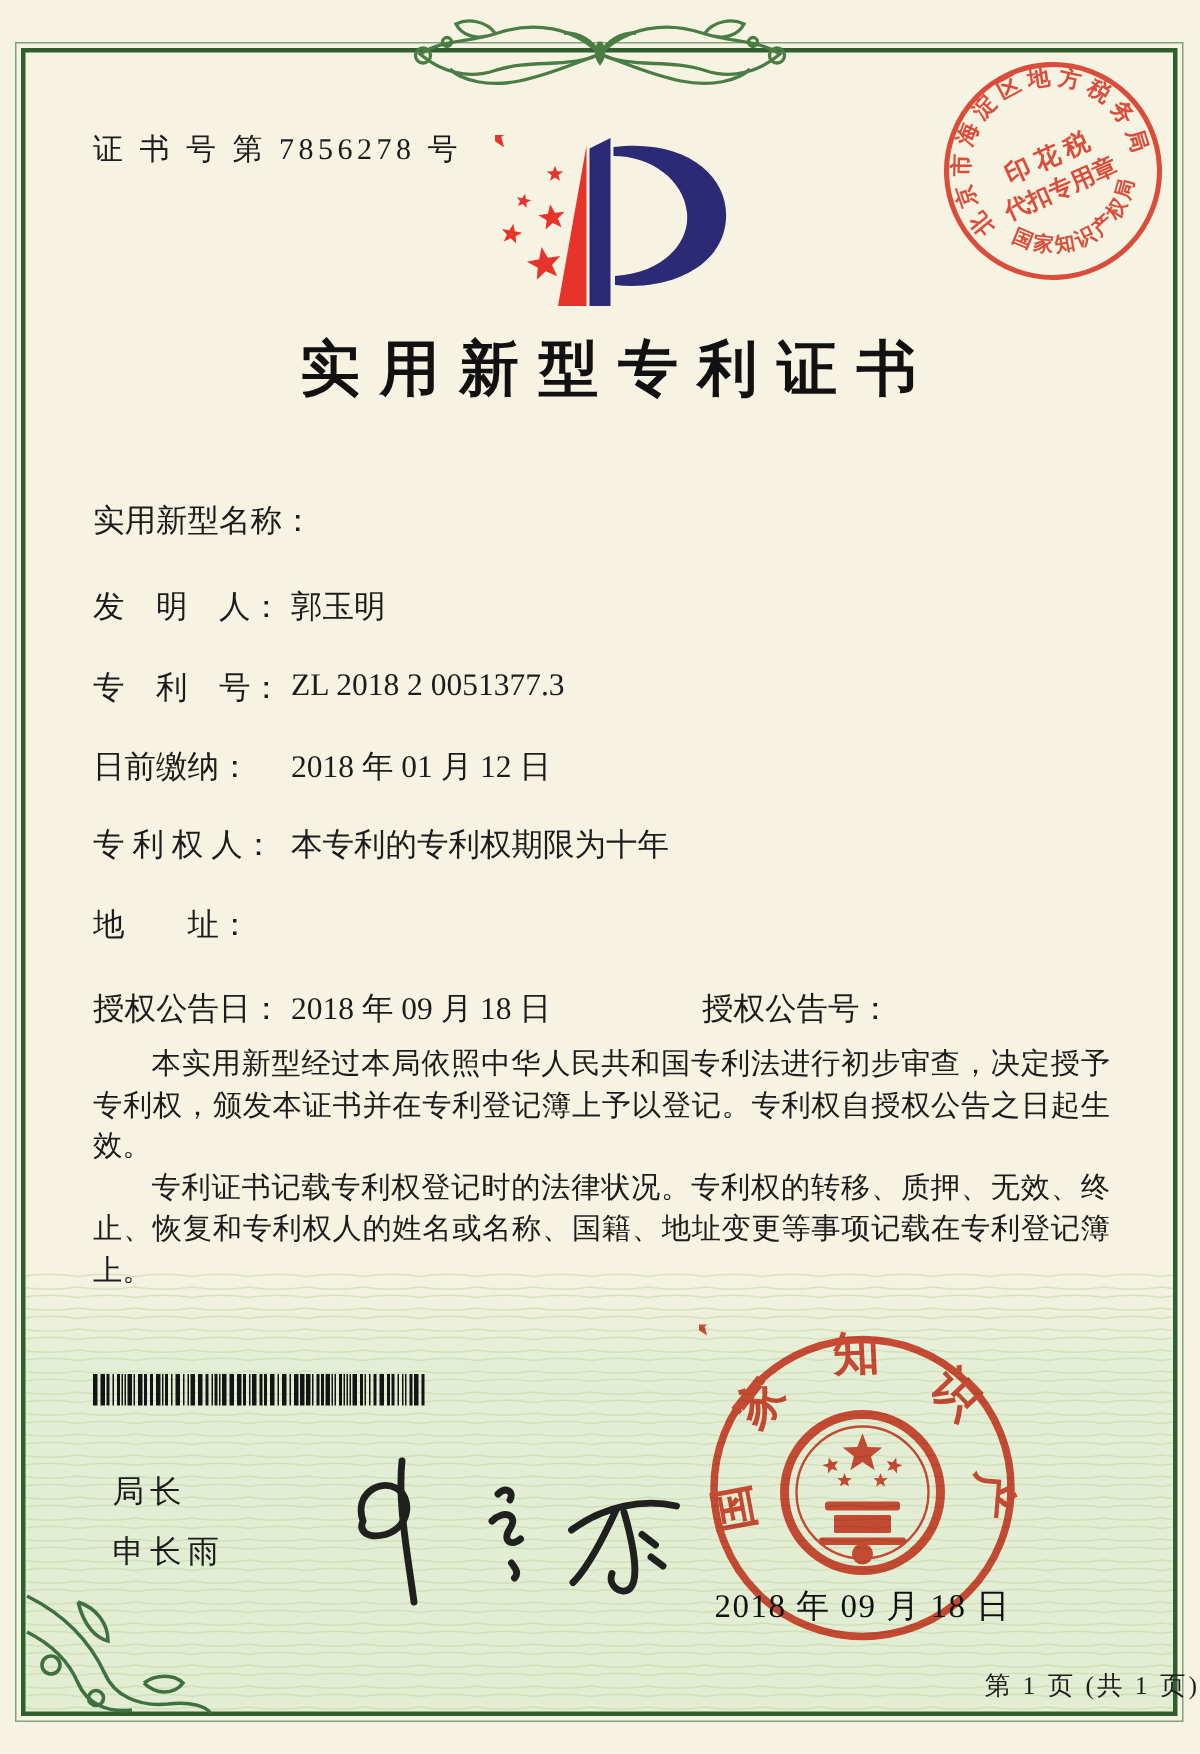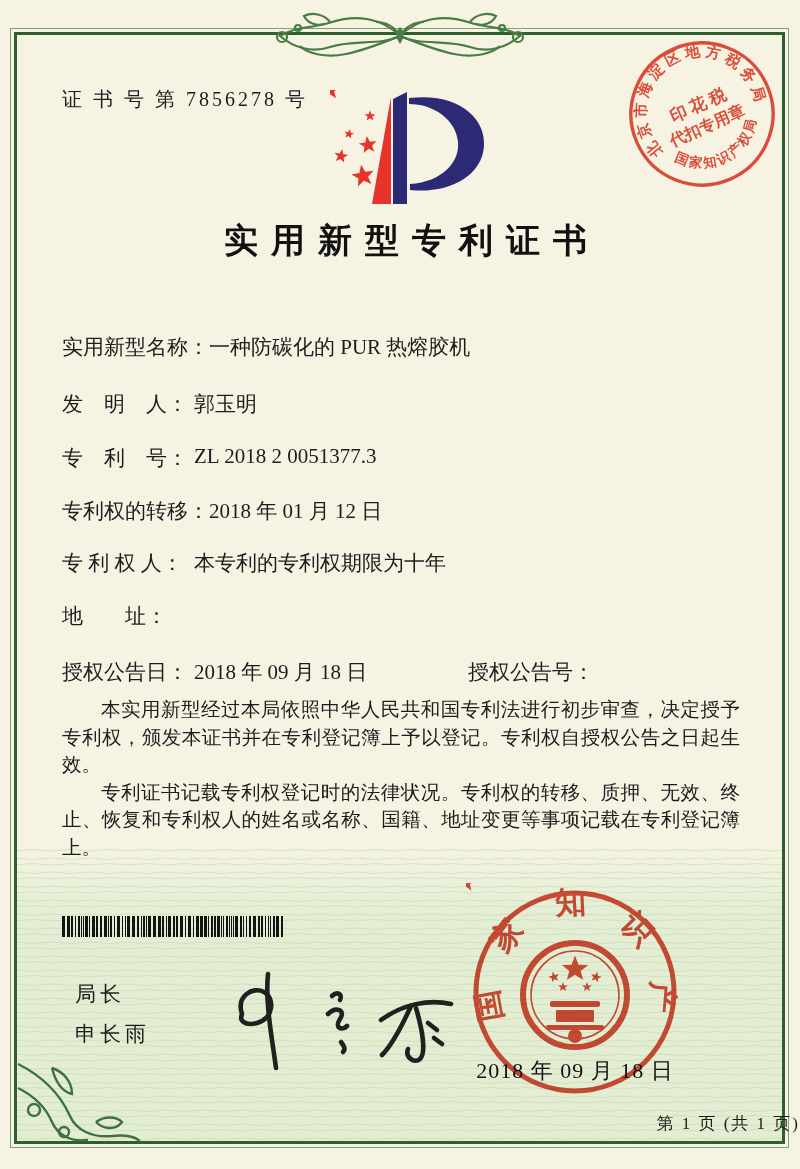--- a/index.html
+++ b/index.html
@@ -12,21 +12,21 @@
   .guilloche svg{position:absolute;inset:0;}
   
   .frame-outer{position:absolute;left:10px;right:11px;top:28px;bottom:21px;
     border:1px solid #7fa378;}
   .frame-inner{position:absolute;left:14px;right:15px;top:32px;bottom:25px;
     border:3px solid #2f5f2e;}
   .abs{position:absolute;}
   .cert-number{left:62px;top:86px;font-size:20px;letter-spacing:3px;}
   .logo{left:330px;top:90px;}
   .tax-stamp{left:616px;top:28px;transform:rotate(-24deg);opacity:.92;}
-  .title{left:0;right:0;top:218px;text-align:center;font-size:34px;font-weight:bold;
+  .title{left:0;right:0;top:218px;text-align:center;font-size:40px;font-weight:bold;
     letter-spacing:13px;color:#111;margin-left:24px;}
   .fields{left:62px;top:333px;width:690px;font-size:21px;}
   .frow{position:absolute;left:0;display:flex;align-items:flex-start;}
   .flabel{flex:0 0 132px;white-space:nowrap;}
   .fvalue{max-width:545px;}
   .frow2-right{position:absolute;left:406px;display:flex;justify-content:space-between;}
   .paras{left:62px;top:696px;width:678px;font-size:19.5px;line-height:27.5px;text-align:justify;}
   .paras p{margin:0;text-indent:2em;}
   .barcode{left:62px;top:916px;width:226px;height:21px;display:flex;align-items:stretch;}
   .barcode i{display:block;height:100%;}
@@ -155,32 +155,31 @@
       <text x="86" y="82" text-anchor="middle" font-size="17" font-weight="bold">印 花 税</text>
       <text x="86" y="104" text-anchor="middle" font-size="16" font-weight="bold">代扣专用章</text>
     </g>
   </svg>
 
   <div class="abs title">实用新型专利证书</div>
 
   <div class="abs fields">
     <div class="frow" style="top:0">
       <span class="flabel">实用新型名称：</span>
-      <span class="fvalue">一种防碳化的 PUR 热熔胶机</span>
     </div>
     <div class="frow" style="top:57px">
       <span class="flabel">发　明　人：</span>
       <span class="fvalue">郭玉明</span>
     </div>
     <div class="frow" style="top:111px">
       <span class="flabel">专　利　号：</span>
       <span class="fvalue">ZL 2018 2 0051377.3</span>
     </div>
     <div class="frow" style="top:164px">
-      <span class="flabel">专利权的转移：</span>
+      <span class="flabel">日前缴纳：</span>
       <span class="fvalue">2018 年 01 月 12 日</span>
     </div>
     <div class="frow" style="top:216px">
       <span class="flabel">专 利 权 人：</span>
       <span class="fvalue">本专利的专利权期限为十年</span>
     </div>
     <div class="frow" style="top:269px">
       <span class="flabel">地　　址：</span>
     </div>
     <div class="frow" style="top:325px">

